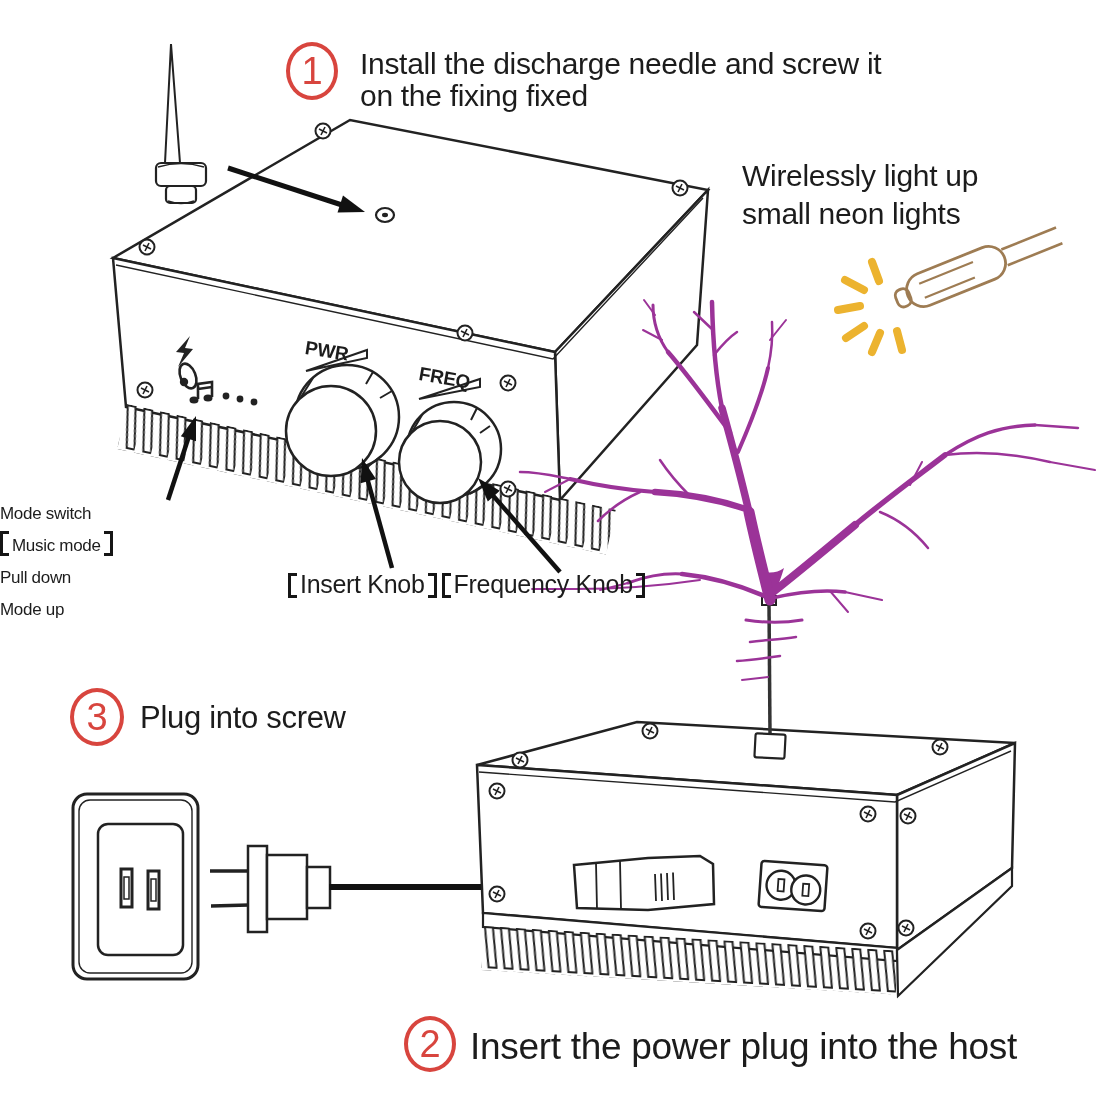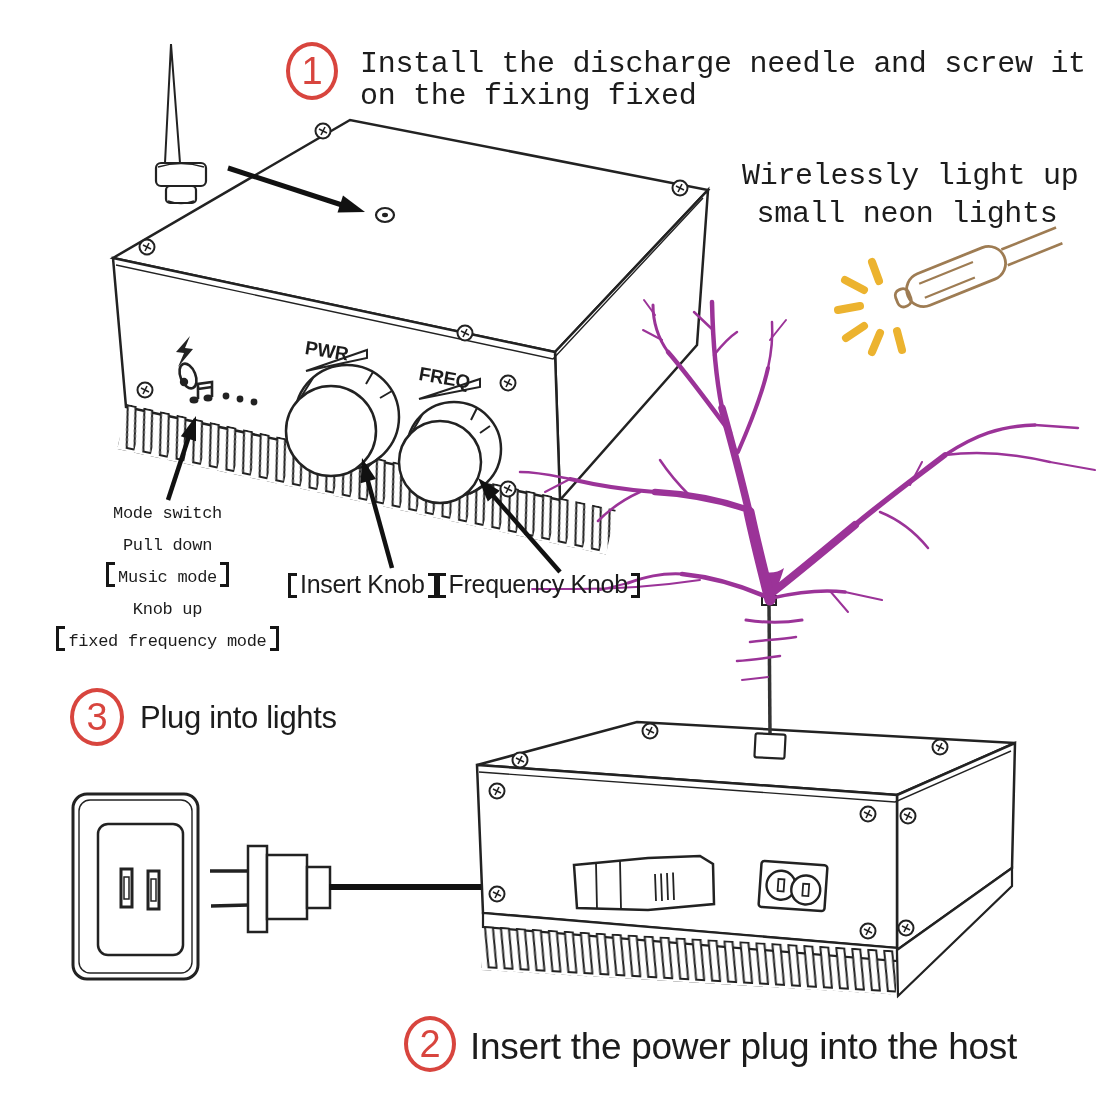--- a/index.html
+++ b/index.html
@@ -2,30 +2,30 @@
 <html><head>
 <meta charset="utf-8">
 <style>
   html,body{margin:0;padding:0;background:#ffffff;}
   #stage{
     position:relative;width:1100px;height:1100px;background:#fff;overflow:hidden;
     font-family:"Liberation Sans", sans-serif;color:#1c1c1c;
   }
   #art{position:absolute;left:0;top:0;}
   .lbl{position:absolute;white-space:nowrap;letter-spacing:-0.3px;}
-  .lbl .ln{white-space:nowrap;font-family:Liberation Mono, monospace;}
+  .lbl .ln{white-space:nowrap;}
   .num{
     position:absolute;box-sizing:border-box;border:4px solid #d8453e;border-radius:50%;
     color:#d8453e;display:flex;align-items:center;justify-content:center;
     font-size:38px;font-weight:500;background:#fff0;
   }
   .br{display:inline-block;width:9px;height:25px;box-sizing:border-box;vertical-align:-5px;}
   .br.l{border-left:3.5px solid #161616;border-top:3.5px solid #161616;border-bottom:3.5px solid #161616;margin-right:3px;}
   .br.r{border-right:3.5px solid #161616;border-top:3.5px solid #161616;border-bottom:3.5px solid #161616;margin-left:3px;}
-  .center{text-align:center;white-space:normal;}
+  .center{white-space:normal;}
   .rot{transform-origin:left top;}
 </style>
 </head>
 <body>
 
 <div id="stage">
 
 <svg id="art" width="1100" height="1100" viewBox="0 0 1100 1100">
   <defs>
     <g id="screw">
@@ -255,29 +255,28 @@
 <div class="lbl center" style="left:742px;top:157px;width:330px;font-size:30px;line-height:38px;">
   <div class="ln">Wirelessly light up</div>
   <div class="ln">small neon lights</div>
 </div>
 
 <div class="lbl rot" style="left:307px;top:337px;font-size:19px;font-weight:bold;transform:rotate(9deg);">PWR</div>
 <div class="lbl rot" style="left:421px;top:363px;font-size:19px;font-weight:bold;transform:rotate(10deg);">FREQ</div>
 
 <div class="lbl center" style="left:0px;top:498px;width:335px;font-size:17px;line-height:32px;">
   <div class="ln">Mode switch</div>
+  <div class="ln"><span class="br l"></span><span>Music mode</span><span class="br r"></span></div>
   <div class="ln">Pull down</div>
-  <div class="ln"><span class="br l"></span><span>Music mode</span><span class="br r"></span></div>
-  <div class="ln">Knob up</div>
-  <div class="ln"><span class="br l"></span><span>fixed frequency mode</span><span class="br r"></span></div>
+  <div class="ln">Mode up</div>
 </div>
 
 <div class="lbl" style="left:288px;top:570px;font-size:25px;">
-  <span><span class="br l"></span><span>Insert Knob</span><span class="br r"></span></span><span style=""><span class="br l"></span><span>Frequency Knob</span><span class="br r"></span></span>
+  <span><span class="br l"></span><span>Insert Knob</span><span class="br r"></span></span><span style="margin-left:5px;"><span class="br l"></span><span>Frequency Knob</span><span class="br r"></span></span>
 </div>
 
 <div class="num" style="left:70px;top:688px;width:54px;height:58px">3</div>
-<div class="lbl" style="left:140px;top:700px;font-size:31px;">Plug into lights</div>
+<div class="lbl" style="left:140px;top:700px;font-size:31px;">Plug into screw</div>
 
 <div class="num" style="left:404px;top:1016px;width:52px;height:56px">2</div>
 <div class="lbl" style="left:470px;top:1026px;font-size:37px;">Insert the power plug into the host</div>
 
 </div>
 
 </body></html>

